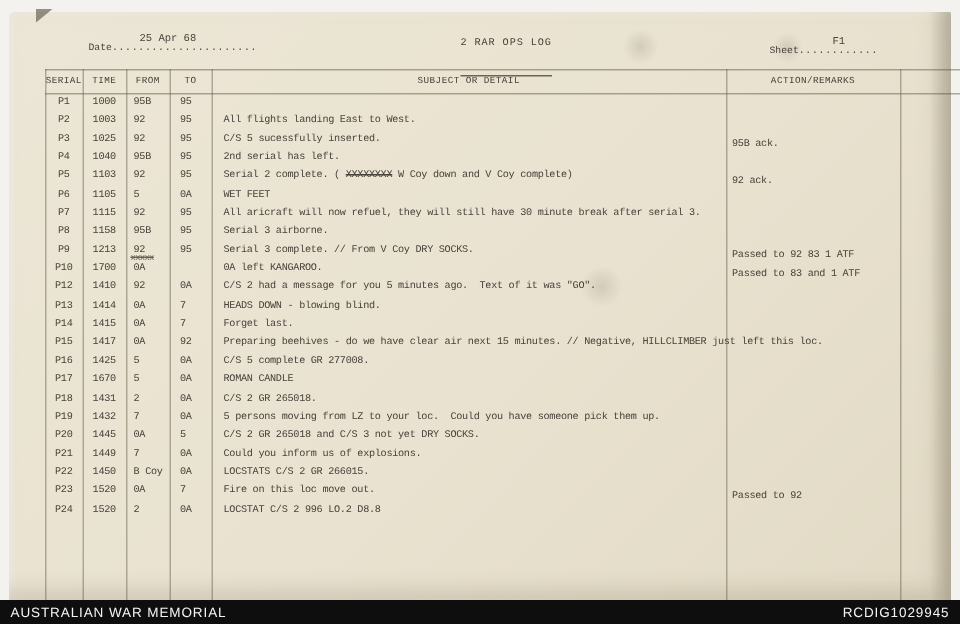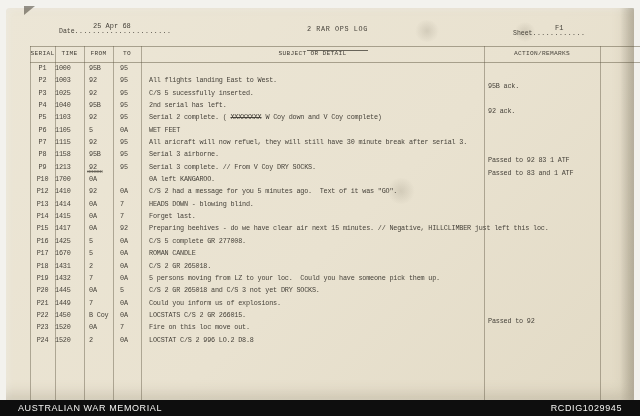--- a/index.html
+++ b/index.html
@@ -51,39 +51,39 @@
 
   
   .log-table{position:absolute;left:24px;top:38px;width:571px;height:354px;padding-left:48px;}
   .vline{position:absolute;top:0;bottom:0;width:1px;background:rgba(100,92,70,.45);}
   .hline{position:absolute;left:0;right:0;height:1px;background:rgba(100,92,70,.5);}
   .col-head{position:absolute;top:4px;font-size:6.2px;text-align:center;letter-spacing:.3px;white-space:pre;}
   .rows{position:absolute;left:0;top:16px;right:0;}
   .row{display:flex;height:12.35px;line-height:12.35px;font-size:6.8px;letter-spacing:-.2px;white-space:pre;}
   .c{flex:none;overflow:visible;}
   .c-serial{width:25px;text-align:center;}
-  .c-time{width:29px;text-align:left;}
+  .c-time{width:29px;text-align:center;}
   .c-from{width:29px;padding-left:5px;box-sizing:border-box;position:relative;}
   .c-to{width:28px;padding-left:7px;box-sizing:border-box;}
   .c-subject{width:343px;padding-left:8px;box-sizing:border-box;z-index:2;}
   .c-remarks{width:117px;padding-left:4px;box-sizing:border-box;}
-  .c-remarks .rtxt{position:relative;top:6px;}
+  .c-remarks .rtxt{position:relative;top:16px;}
   .struck{text-decoration:line-through;margin-top:44px;}
   .from-struck{
     position:absolute;left:3px;top:5px;font-size:6px;
     text-decoration:line-through;opacity:.8;letter-spacing:-.5px;
   }
 
   
   .awm-bar{
     position:absolute;left:0;bottom:0;width:640px;height:16px;
     background:#0e0e0e;color:#f4f4f2;
     font-family:"Liberation Sans","DejaVu Sans",sans-serif;
     font-size:9px;display:flex;align-items:center;justify-content:space-between;
-    padding:0 18px;box-sizing:border-box;letter-spacing:.6px;
+    padding:0 7px;box-sizing:border-box;letter-spacing:.6px;
   }
 </style>
 </head>
 <body>
 
 <div class="paper">
   <div class="corner-mark"></div>
   <div class="smudge s1"></div>
   <div class="smudge s2"></div>
   <div class="smudge s3"></div>

